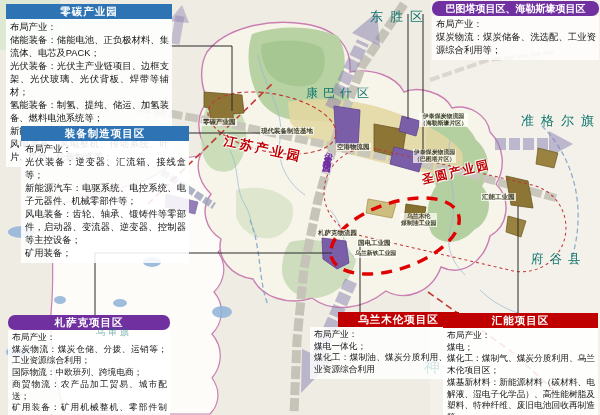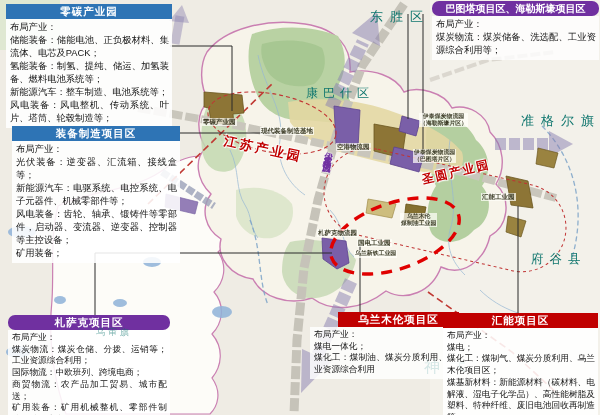--- a/index.html
+++ b/index.html
@@ -19,21 +19,21 @@
   .hd-blue{background:#2e74b5;}
   .hd-purple{background:#7030a0;border-radius:7px;}
   .hd-red{background:#c00000;}
   .infobox .bd{
     background:rgba(255,255,255,0.88);color:#141414;
     padding:2px 3px 3px 4px;font-weight:400;text-align:justify;
   }
   .bd-lg{font-size:9.3px;line-height:13px;}
   .bd-sm{font-size:8.7px;line-height:11.7px;}
   #box1{left:6px;top:4px;width:166px;}
-  #box2{left:12px;top:126px;width:168px;}
+  #box2{left:21px;top:126px;width:168px;}
   #box3{left:432px;top:1px;width:167px;}
   #box4{left:8px;top:315px;width:162px;}
   #box5{left:264px;top:312px;width:149px;padding-left:46px;}
   #box5 .hd{margin-left:28px;}
   #box6{left:443px;top:313px;width:155px;}
 
   
   .region-label{
     position:absolute;z-index:6;color:#0f766e;font-weight:500;white-space:nowrap;
   }
@@ -207,20 +207,21 @@
   </div>
   <div class="site-label" id="site-guodian">国电工业园</div>
   <div class="site-label" id="site-wlxt">乌兰新铁工业园</div>
   <div class="site-label" id="site-zhasake">札萨克物流园</div>
 
   <div class="infobox" id="box1">
     <div class="hd hd-blue">零碳产业园</div>
     <div class="bd bd-lg">
       <div>布局产业：</div>
       <div>储能装备：储能电池、正负极材料、集流体、电芯及PACK；</div>
+      <div>光伏装备：光伏主产业链项目、边框支架、光伏玻璃、光伏背板、焊带等辅材；</div>
       <div>氢能装备：制氢、提纯、储运、加氢装备、燃料电池系统等；</div>
       <div>新能源汽车：整车制造、电池系统等；</div>
       <div>风电装备：风电整机、传动系统、叶片、塔筒、轮毂制造等；</div>
     </div>
   </div>
 
   <div class="infobox" id="box2">
     <div class="hd hd-blue">装备制造项目区</div>
     <div class="bd bd-lg">
       <div>布局产业：</div>

